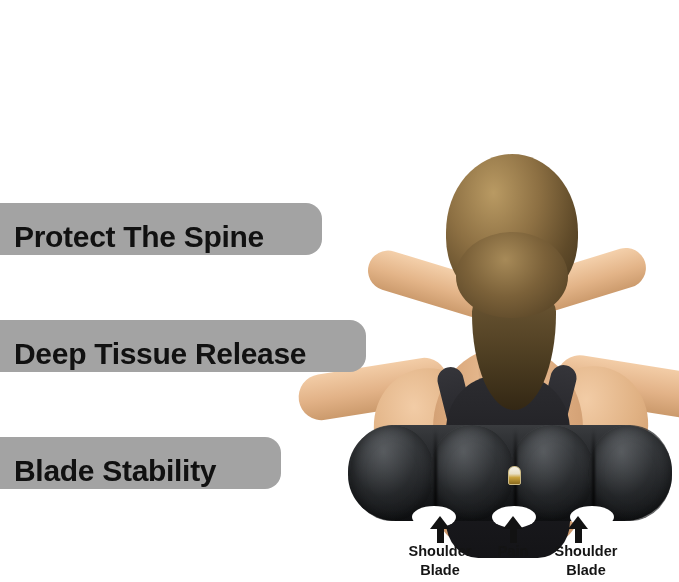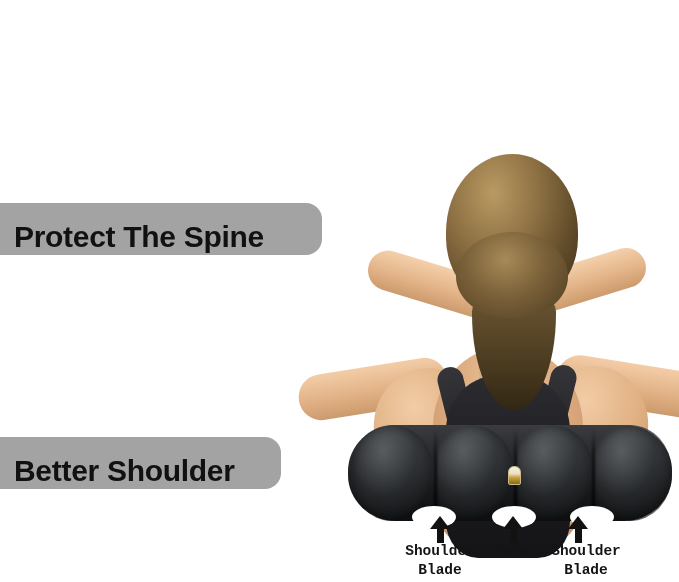--- a/index.html
+++ b/index.html
@@ -266,21 +266,20 @@
   #arrow-right { left: 578px; top: 516px; }
 
   .anno {
     position: absolute;
     text-align: center;
     font-weight: 700;
     font-size: 14.5px;
     line-height: 19px;
     color: #141414;
     white-space: pre-line;
-    font-family: Liberation Mono, monospace;
   }
   #anno-left  { left: 390px; top: 542px; width: 100px; }
   #anno-mid   { left: 478px; top: 542px; width: 70px; }
   #anno-right { left: 536px; top: 542px; width: 100px; }
 </style>
 </head>
 <body>
 
 <div id="stage">
 
@@ -322,22 +321,25 @@
     <div class="groove" id="groove-3"></div>
     <div class="roller-logo"></div>
     <div class="scallop" id="scallop-1"></div>
     <div class="scallop" id="scallop-2"></div>
     <div class="scallop" id="scallop-3"></div>
   </div>
 
   <div class="badge" id="badge-1">
     <span>Protect The Spine</span>
   </div>
+  <div class="badge" id="badge-2">
+    <span>Deep Tissue Release</span>
+  </div>
   <div class="badge" id="badge-3">
-    <span>Better Shoulder</span>
+    <span>Blade Stability</span>
   </div>
 
   <div class="arrow" id="arrow-left">
     <span class="head"></span>
     <span class="shaft"></span>
   </div>
   <div class="arrow" id="arrow-mid">
     <span class="head"></span>
     <span class="shaft"></span>
   </div>

